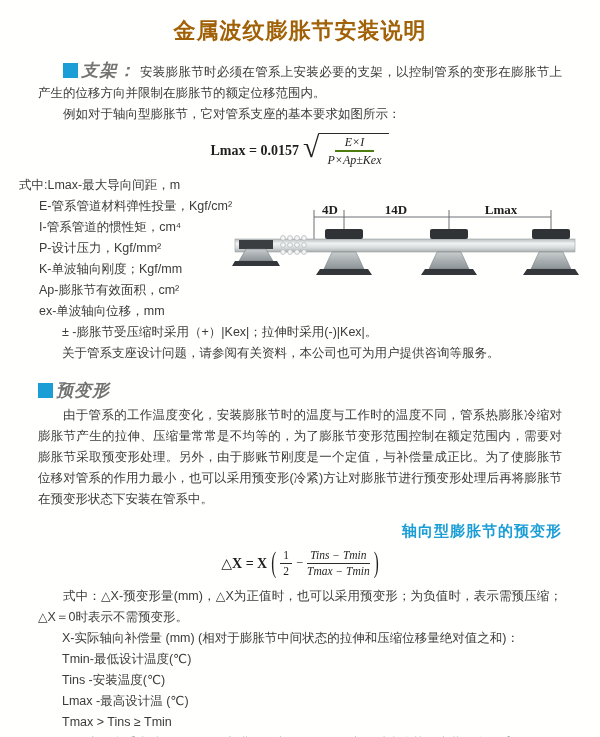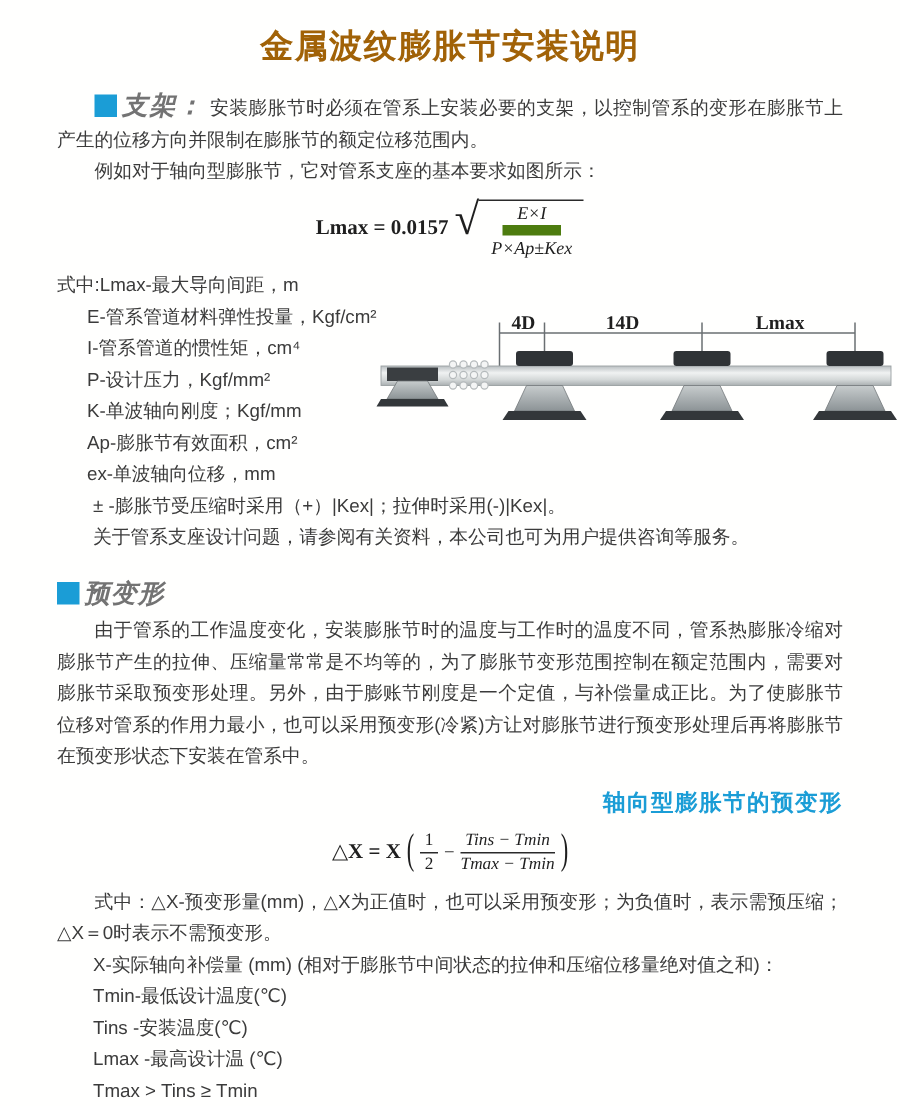--- a/index.html
+++ b/index.html
@@ -22,29 +22,29 @@
     letter-spacing:1px;text-align:right;}
   
   .formula-row{text-align:center;margin:8px 0;color:#1f1f1f;
     font-family:"Liberation Serif","DejaVu Serif",serif;}
   .formula-inner{display:inline-flex;align-items:center;gap:4px;}
   .f-bold{font-weight:bold;font-size:14px;}
   .sqrt{display:inline-flex;align-items:flex-start;}
   .radical{font-size:30px;line-height:26px;transform:translateY(1px);font-weight:normal;}
   .radicand{border-top:1.5px solid #2a2a2a;padding:1px 8px 0 8px;
     display:flex;flex-direction:column;align-items:center;font-style:italic;font-size:12px;line-height:14px;}
-  .radicand .rnum{border-bottom:7px solid #4d7c0f;padding:0 10px 1px 10px;}
+  .radicand .rnum{border-bottom:2px solid #4d7c0f;padding:0 10px 1px 10px;}
   .radicand .rden{padding-top:1px;text-align:right;}
   .frac{display:inline-flex;flex-direction:column;align-items:center;
     font-size:11.5px;line-height:13px;vertical-align:middle;font-style:italic;}
   .frac .num{border-bottom:1px solid #2a2a2a;padding:0 3px 1px 3px;}
   .frac .den{padding-top:1px;}
   .big-paren{font-size:15px;transform:scaleY(1.9);display:inline-block;font-style:normal;}
   
-  .two-col{display:flex;margin-top:4px;}
+  .two-col{display:flex;margin-top:4px;justify-content:center;}
   .defs{width:238px;flex:none;}
   .defs div{white-space:nowrap;}
   .defs .indented{margin-left:20px;}
   .diagram-wrap{flex:1;padding-top:26px;margin-left:-28px;}
   .item-line{margin:0;}
   .indent2{margin-left:24px;}
 </style>
 </head>
 <body>
 

